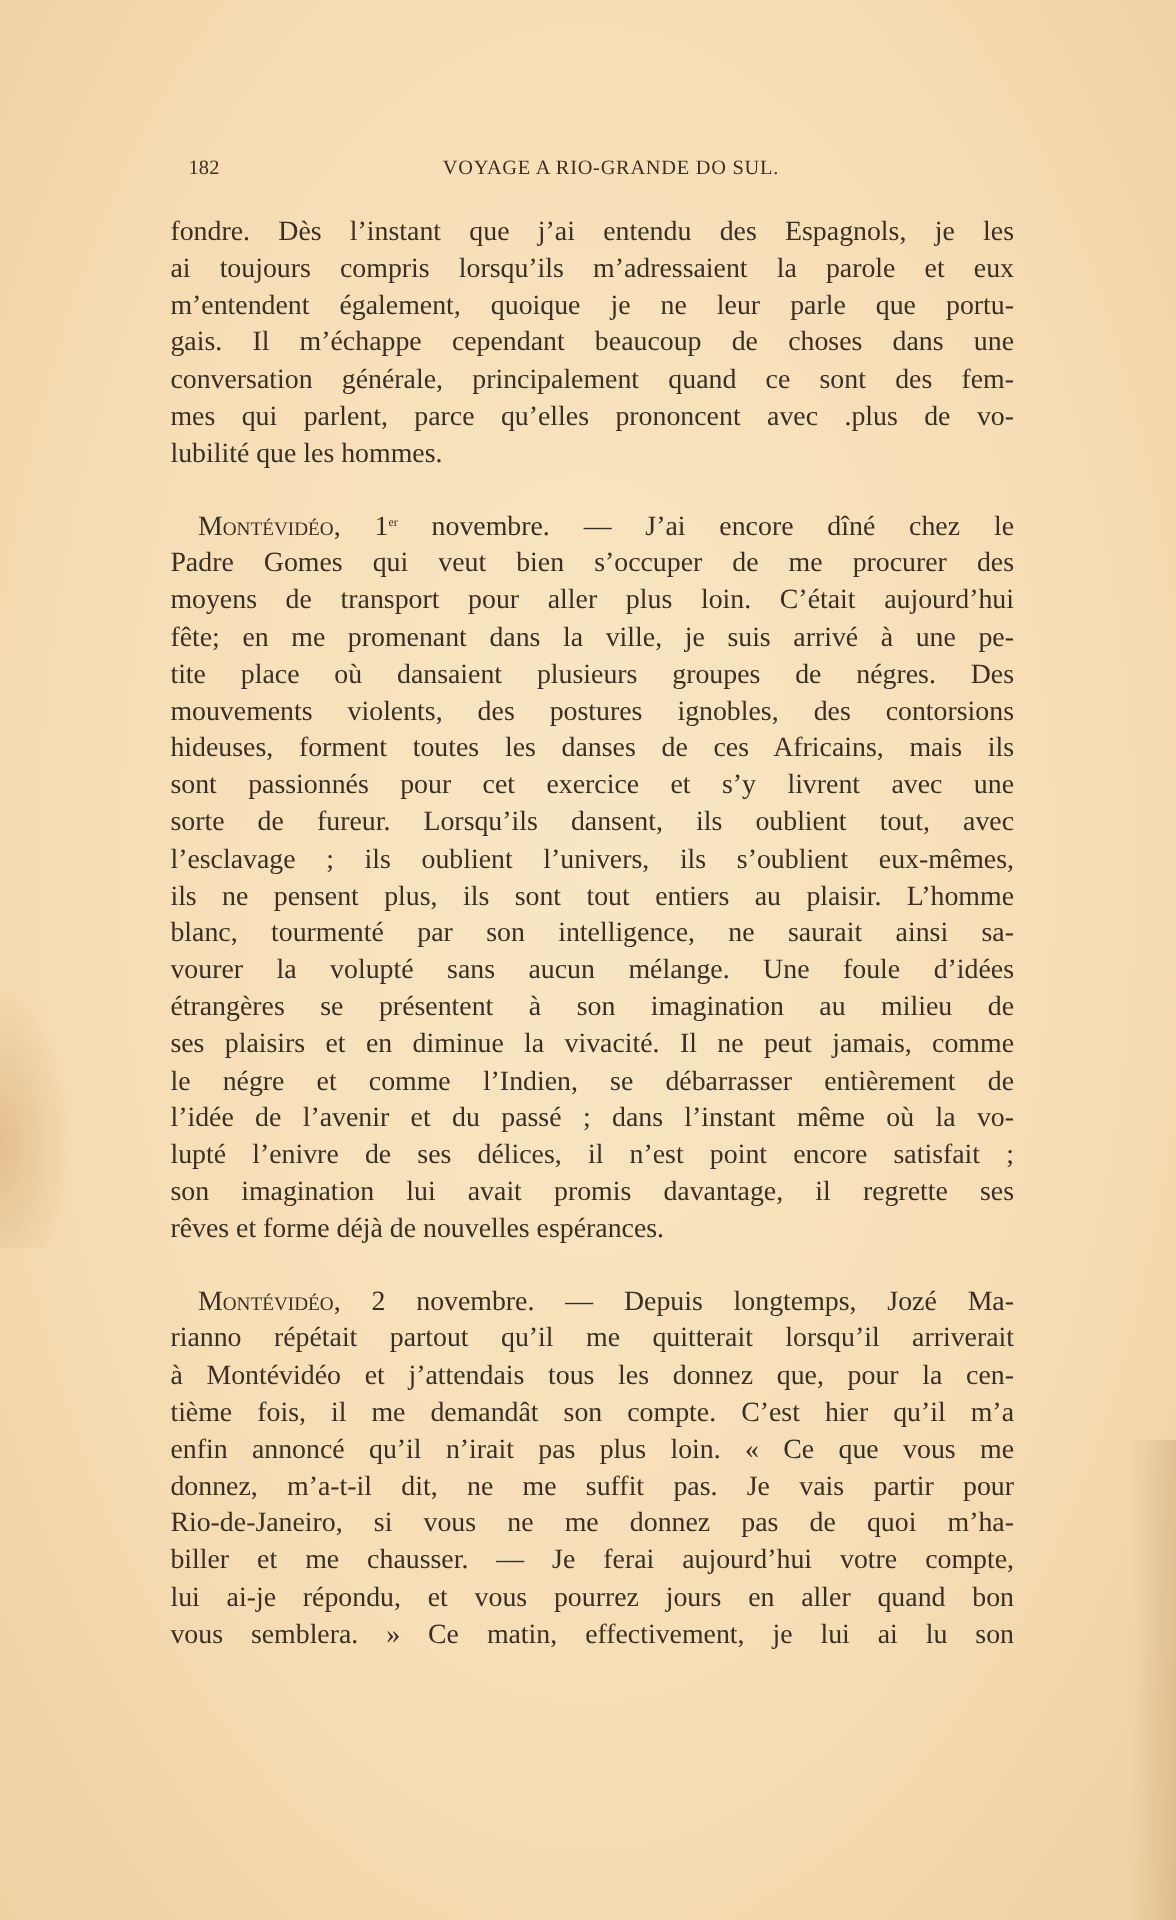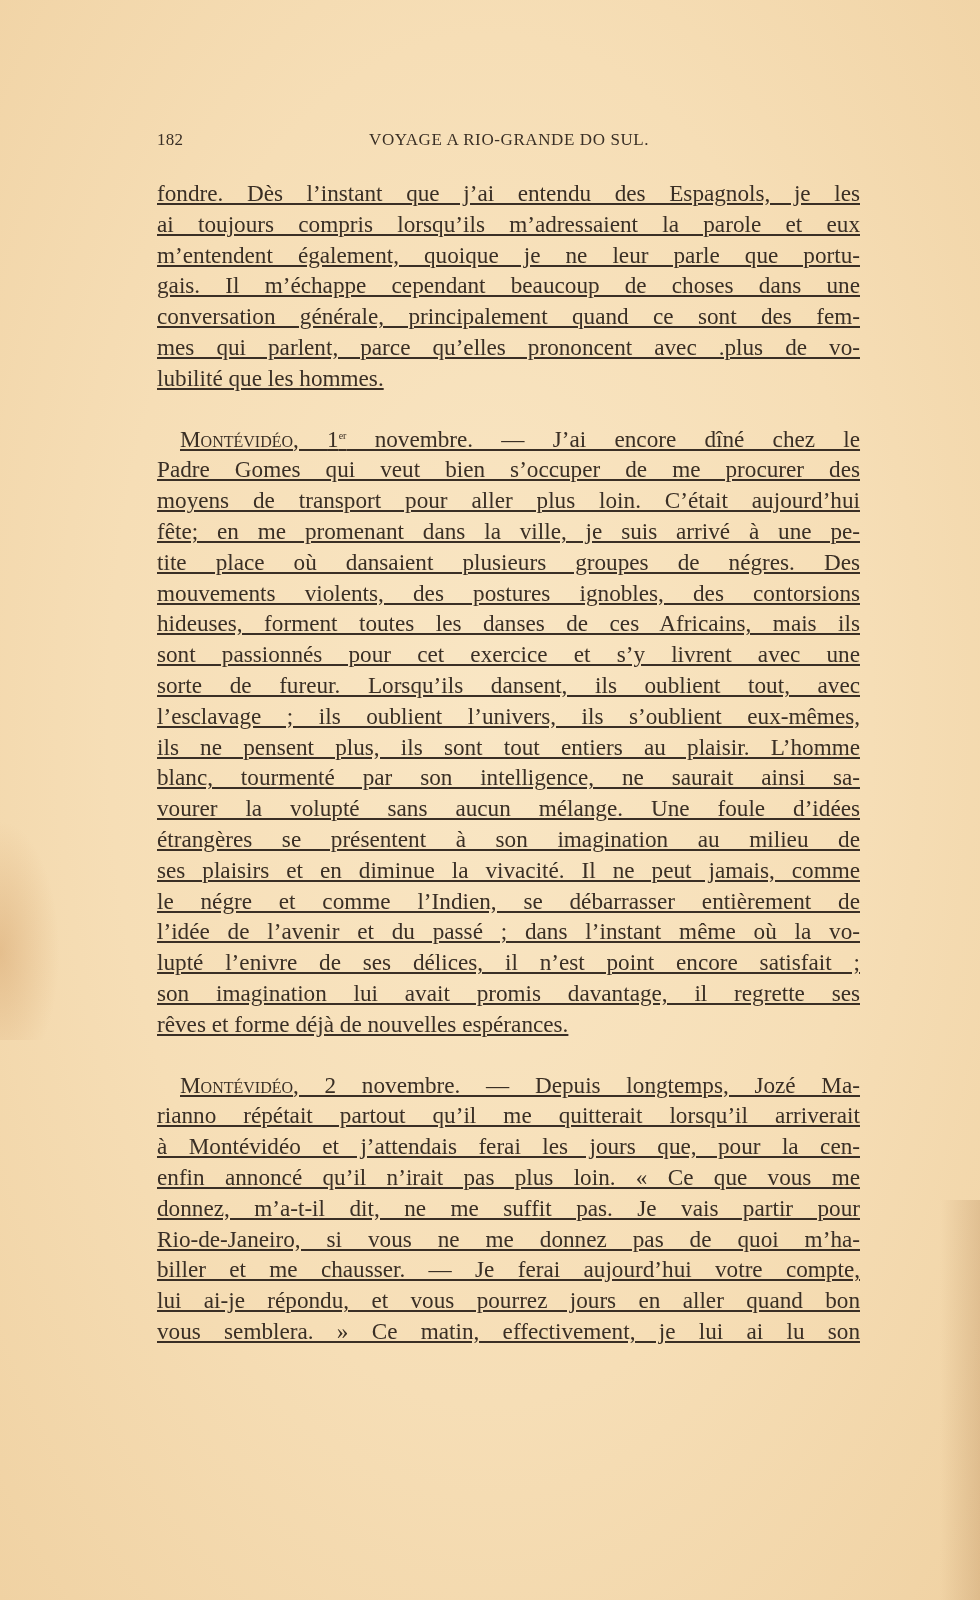--- a/index.html
+++ b/index.html
@@ -53,25 +53,24 @@
     }
     .head-title {
       position: absolute;
       left: 176px;
       top: 0;
       letter-spacing: 0.6px;
       margin-left: 36px;
     }
     .text-block {
       position: absolute;
-      left: 157px;
+      left: 142px;
       top: 178px;
       width: 703px;
       font-size: 23.2px;
-      text-decoration: underline;
     }
     .line {
       height: 30.8px;
       line-height: 30.8px;
       white-space: nowrap;
       text-align: justify;
       text-align-last: justify;
       overflow: visible;
     }
     .line.last {
@@ -139,21 +138,22 @@
       <div class="line">lupté l’enivre de ses délices, il n’est point encore satisfait ;</div>
       <div class="line">son imagination lui avait promis davantage, il regrette ses</div>
       <div class="line last">rêves et forme déjà de nouvelles espérances.</div>
     </div>
 
     <div class="gap"></div>
 
     <div>
       <div class="line indent"><span class="smallcaps">Montévidéo</span><span>, 2 novembre. — Depuis longtemps, Jozé Ma-</span></div>
       <div class="line">rianno répétait partout qu’il me quitterait lorsqu’il arriverait</div>
-      <div class="line">à Montévidéo et j’attendais ferai les jours que, pour la cen-</div>
+      <div class="line">à Montévidéo et j’attendais tous les donnez que, pour la cen-</div>
+      <div class="line">tième fois, il me demandât son compte. C’est hier qu’il m’a</div>
       <div class="line">enfin annoncé qu’il n’irait pas plus loin. « Ce que vous me</div>
       <div class="line">donnez, m’a-t-il dit, ne me suffit pas. Je vais partir pour</div>
       <div class="line">Rio-de-Janeiro, si vous ne me donnez pas de quoi m’ha-</div>
       <div class="line">biller et me chausser. — Je ferai aujourd’hui votre compte,</div>
       <div class="line">lui ai-je répondu, et vous pourrez jours en aller quand bon</div>
       <div class="line">vous semblera. » Ce matin, effectivement, je lui ai lu son</div>
     </div>
 
   </div>
 </div>

